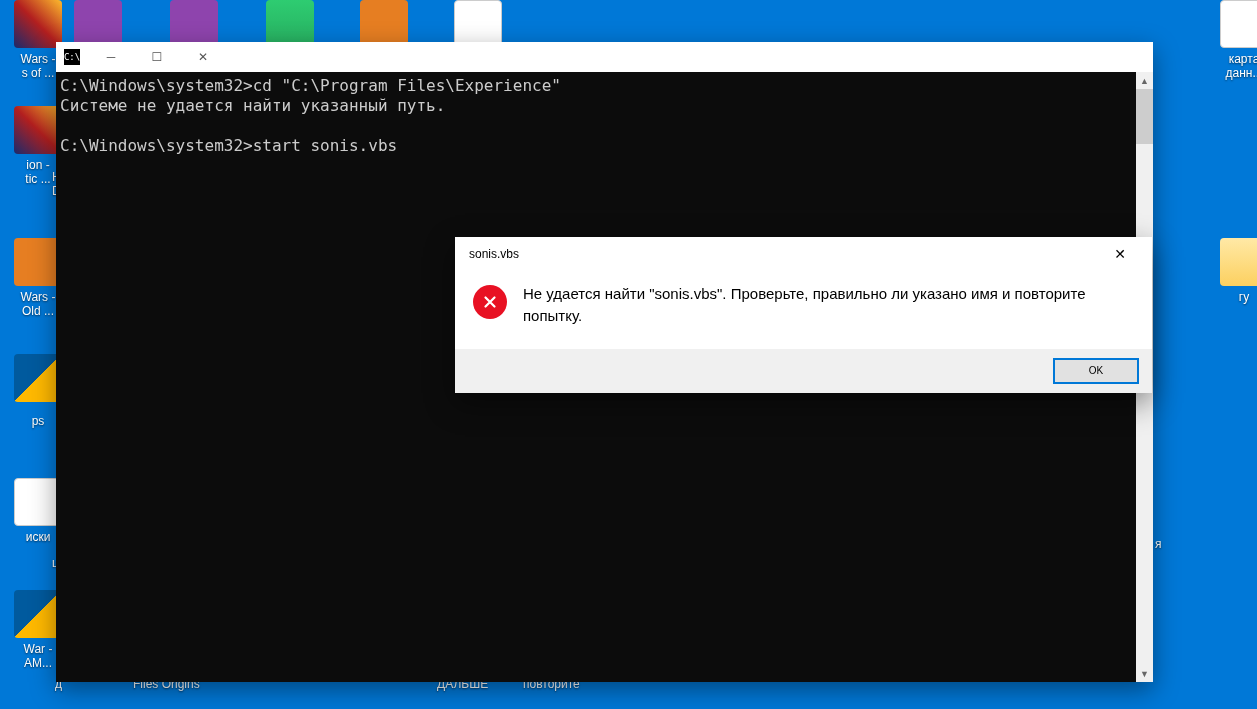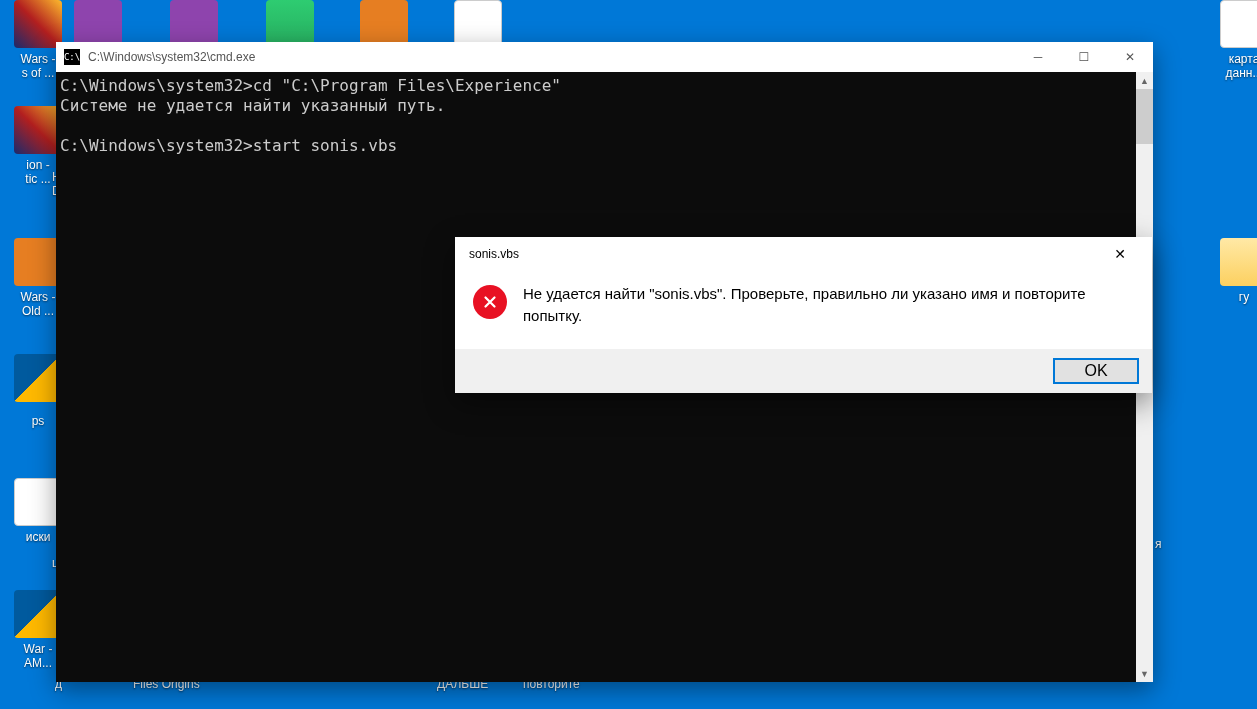--- a/index.html
+++ b/index.html
@@ -156,21 +156,21 @@
   background:#f0f0f0;
   padding: 10px 14px;
   display:flex; justify-content:flex-end;
 }
 .dialog .ok-btn {
   min-width:84px;
   height:24px;
   border:1px solid #0078d7;
   outline:1px solid #0078d7;
   background:#e1e1e1;
-  font-size:16px;
+  font-size:10px;
   display:flex; align-items:center; justify-content:center;
   color:#000;
 }
 
 
 .peek-label {
   position:absolute;
   color:#fff;
   font-size:12px;
   text-shadow:0 1px 2px rgba(0,0,0,.6);
@@ -243,21 +243,20 @@
     <div class="peek-label" style="left: 133px; top: 677px;">Files Origins</div>
     <div class="peek-label" style="left: 437px; top: 677px;">ДАЛЬШЕ</div>
     <div class="peek-label" style="left: 523px; top: 677px;">повторите</div>
     <div class="peek-label" style="left: 55px; top: 677px;">д</div>
     <div class="peek-label" style="left: 1155px; top: 537px;">я</div>
   </div>
 
 <div class="cmd-window">
   <div class="cmd-titlebar">
     <div class="ticon">C:\</div>
-    <div class="ttl">C:\Windows\system32\cmd.exe</div>
     <div class="wbtn">─</div>
     <div class="wbtn">☐</div>
     <div class="wbtn close">✕</div>
   </div>
   <div class="cmd-body">
     <div class="cmd-term" id="term">C:\Windows\system32&gt;cd "C:\Program Files\Experience"
 Системе не удается найти указанный путь.
 
 C:\Windows\system32&gt;start sonis.vbs
 </div>

